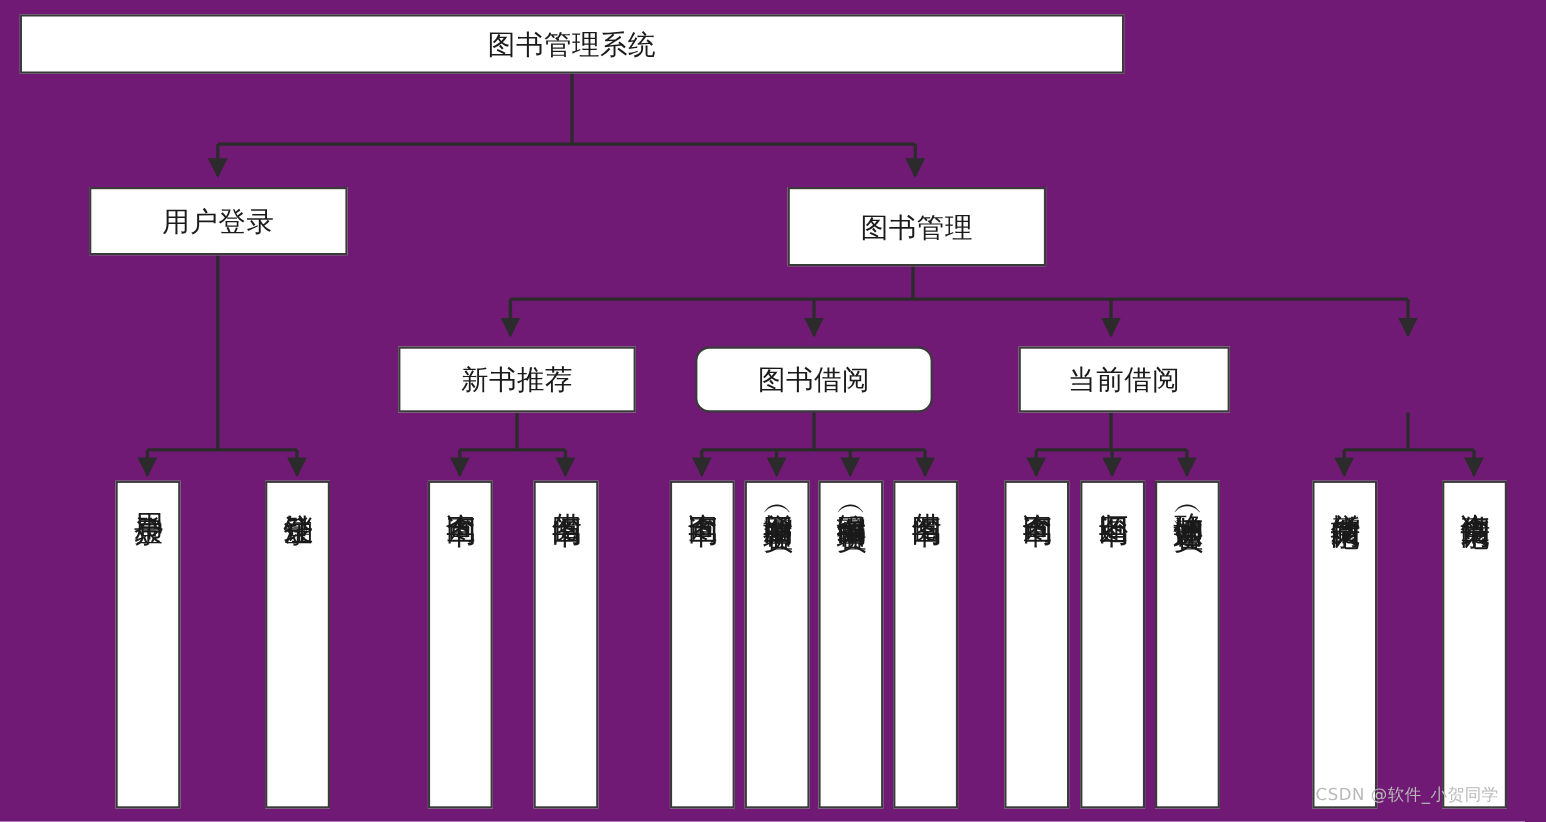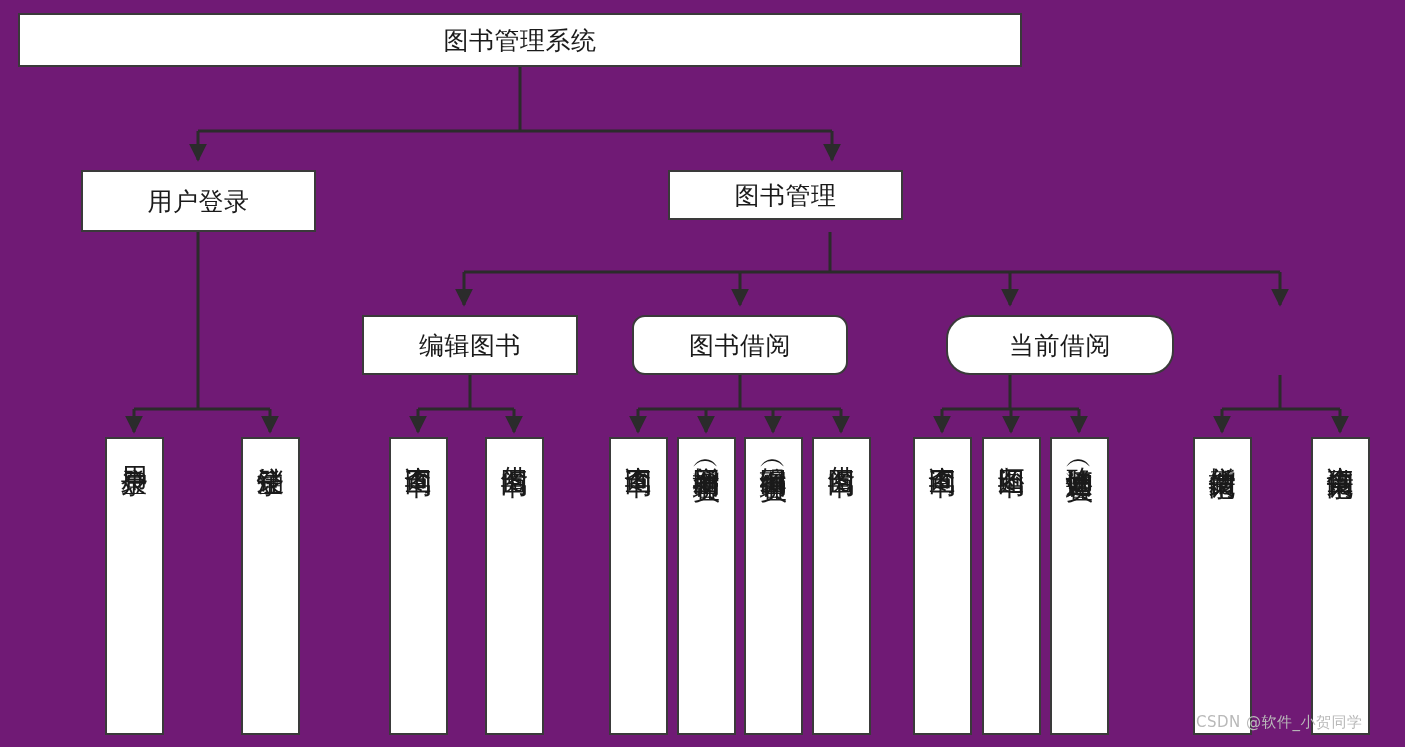--- a/index.html
+++ b/index.html
@@ -123,31 +123,31 @@
     </g>
   </svg>
 
   <div class="node root horiz" style="left:18px; top:13px; width:1004px; height:54px;">
     <span class="label">图书管理系统</span>
   </div>
 
   <div class="node horiz" style="left:81px; top:170px; width:235px; height:62px;">
     <span class="label">用户登录</span>
   </div>
-  <div class="node horiz" style="left:668px; top:170px; width:235px; height:50px;">
+  <div class="node horiz" style="left:716px; top:170px; width:235px; height:72px;">
     <span class="label">图书管理</span>
   </div>
 
   <div class="node horiz" style="left:362px; top:315px; width:216px; height:60px;">
-    <span class="label">编辑图书</span>
+    <span class="label">新书推荐</span>
   </div>
   <div class="node horiz" style="left:632px; top:315px; width:216px; height:60px;border-radius:13px;">
     <span class="label">图书借阅</span>
   </div>
-  <div class="node horiz" style="left:946px; top:315px; width:228px; height:60px;border-radius:24px;">
+  <div class="node horiz" style="left:926px; top:315px; width:192px; height:60px;">
     <span class="label">当前借阅</span>
   </div>
 
   <div class="node vert" style="left:105px; top:437px; width:59px; height:298px;">
     <span class="label">用户登录</span>
   </div>
   <div class="node vert" style="left:241px; top:437px; width:59px; height:298px;">
     <span class="label">注销登录</span>
   </div>
 

